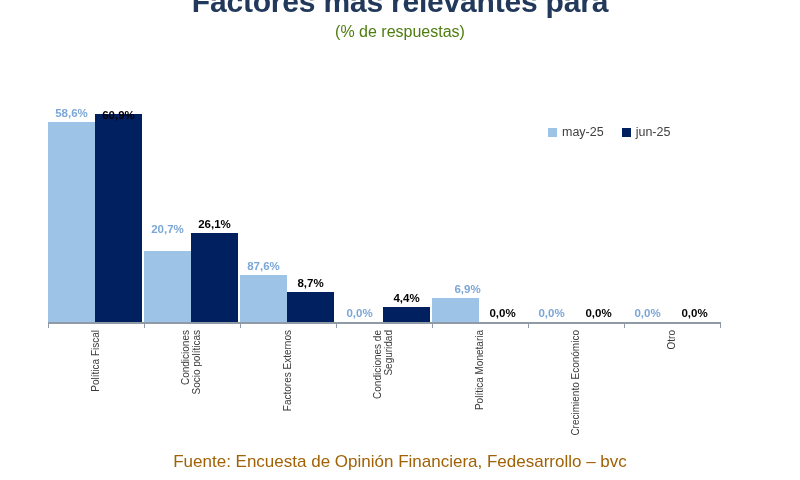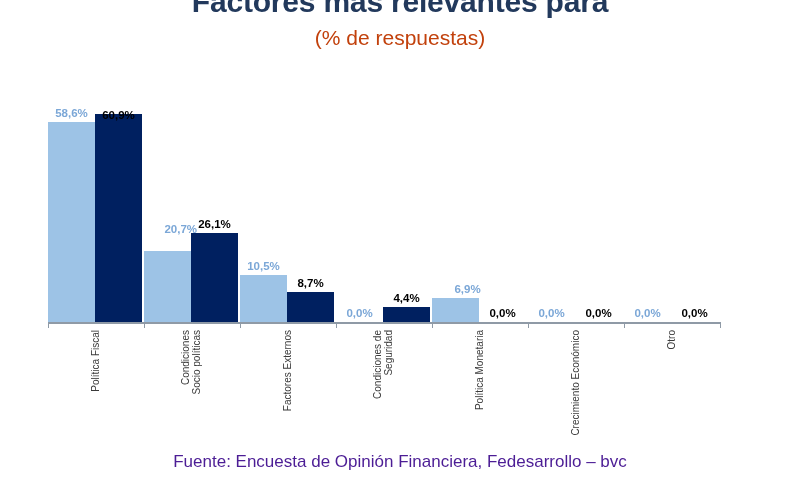--- a/index.html
+++ b/index.html
@@ -32,25 +32,25 @@
   }
   .title-line {
     font-size: 30px;
     font-weight: bold;
     color: #22395c;
     line-height: 31px;
     letter-spacing: -0.2px;
     white-space: nowrap;
   }
   .subtitle-line {
-    font-size: 21px;
+    font-size: 16px;
     font-weight: normal;
-    color: #c2410c;
+    color: #4d7c0f;
     line-height: 26px;
-    margin-top: 8px;
+    margin-top: 2px;
   }
 
   
   .legend {
     position: absolute;
     left: 548px;
     top: 125px;
     display: flex;
     align-items: center;
     gap: 18px;
@@ -127,57 +127,67 @@
   .cat-label .l2 { display: block; }
 
   
   .source {
     position: absolute;
     left: 0;
     top: 452px;
     width: 800px;
     text-align: center;
     font-size: 17px;
-    color: #4c1d95;
+    color: #a16207;
     font-family: "Liberation Sans", sans-serif;
   }
 </style>
 </head>
 <body>
 
 <div id="slide">
 
   <div class="title-block">
     <div class="title-line">Factores más relevantes para</div>
     <div class="subtitle-line">(% de respuestas)</div>
   </div>
 
+  <div class="legend">
+    <div class="legend-item">
+      <span class="legend-swatch" id="sw0" style="background: rgb(157, 195, 230);"></span>
+      <span class="legend-label">may-25</span>
+    </div>
+    <div class="legend-item">
+      <span class="legend-swatch" id="sw1" style="background: rgb(0, 32, 96);"></span>
+      <span class="legend-label">jun-25</span>
+    </div>
+  </div>
 
   <div id="plot">
     <div class="axis-line"></div>
   <div class="tick" style="left: 47.5px;"></div>
       <div class="bar light" style="left: 48px; width: 47px; height: 200.142px; top: 121.858px; position: absolute;"></div>
       <div class="val-label light-txt" style="left: 42px; width: 59px; top: 106.858px;">58,6%</div>
       <div class="bar dark" style="left: 95px; width: 47px; height: 207.997px; top: 114.003px; position: absolute;"></div>
       <div class="val-label dark-txt" style="left: 89px; width: 59px; top: 109px;">60,9%</div>
       <div class="cat-label" style="left: 90px; top: 330px;">
         <span class="l2">Política Fiscal</span>
       </div>
       <div class="tick" style="left: 143.5px;"></div>
       <div class="bar light" style="left: 144px; width: 47px; height: 70.6985px; top: 251.302px; position: absolute;"></div>
-      <div class="val-label light-txt" style="left: 138px; width: 59px; top: 223px; text-align: right;">20,7%</div>
+      <div class="val-label light-txt" style="left: 138px; width: 59px; top: 223px;">20,7%</div>
       <div class="bar dark" style="left: 191px; width: 47px; height: 89.1415px; top: 232.858px; position: absolute;"></div>
       <div class="val-label dark-txt" style="left: 185px; width: 59px; top: 217.858px;">26,1%</div>
       <div class="cat-label" style="left: 180px; top: 330px;">
         <span class="l2">Condiciones</span>
         <span class="l2">Socio políticas</span>
       </div>
       <div class="tick" style="left: 239.5px;"></div>
       <div class="bar light" style="left: 240px; width: 47px; height: 47.1323px; top: 274.868px; position: absolute;"></div>
-      <div class="val-label light-txt" style="left: 234px; width: 59px; top: 259.868px;">10,5%</div>
+      <div class="val-label light-txt" style="left: 234px; width: 59px; top: 259.868px;">87,6%</div>
       <div class="bar dark" style="left: 287px; width: 47px; height: 29.7138px; top: 292.286px; position: absolute;"></div>
       <div class="val-label dark-txt" style="left: 281px; width: 59px; top: 277.286px;">8,7%</div>
       <div class="cat-label" style="left: 282px; top: 330px;">
         <span class="l2">Factores Externos</span>
       </div>
       <div class="tick" style="left: 335.5px;"></div>
       <div class="val-label light-txt" style="left: 330px; width: 59px; top: 307px;">0,0%</div>
       <div class="bar dark" style="left: 383px; width: 47px; height: 15.0277px; top: 306.972px; position: absolute;"></div>
       <div class="val-label dark-txt" style="left: 377px; width: 59px; top: 291.972px;">4,4%</div>
       <div class="cat-label" style="left: 372px; top: 330px;">

